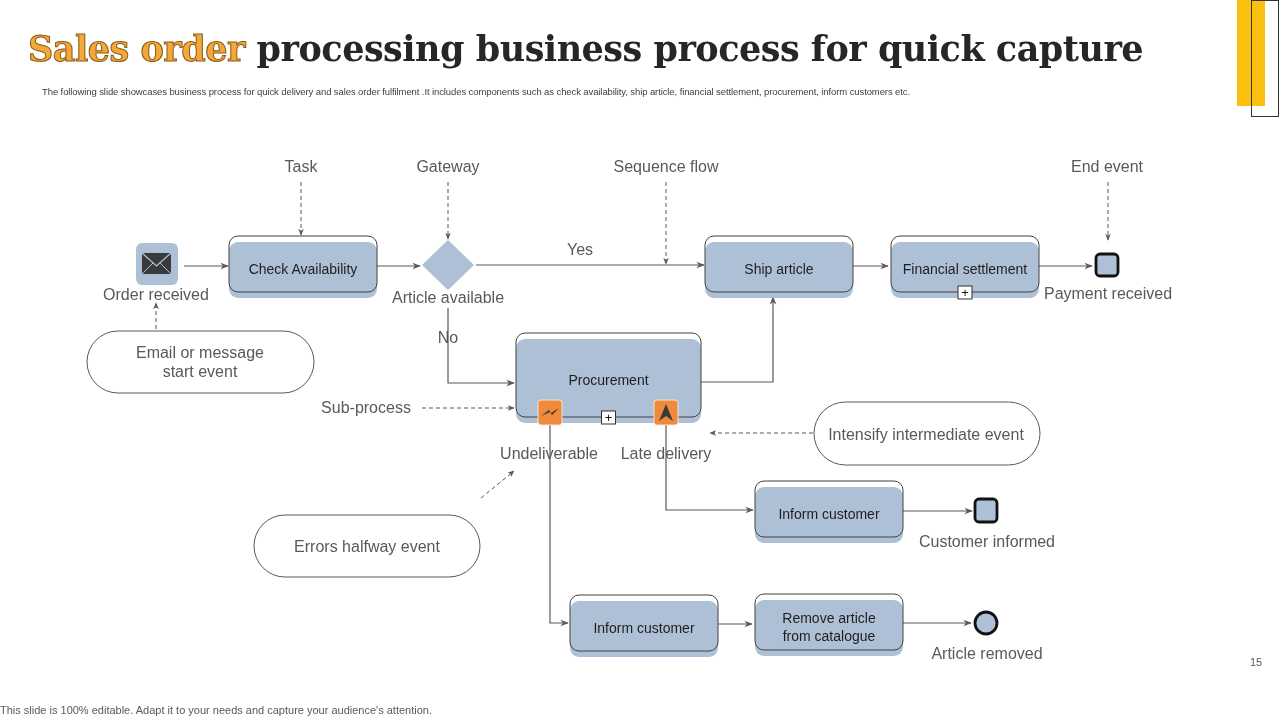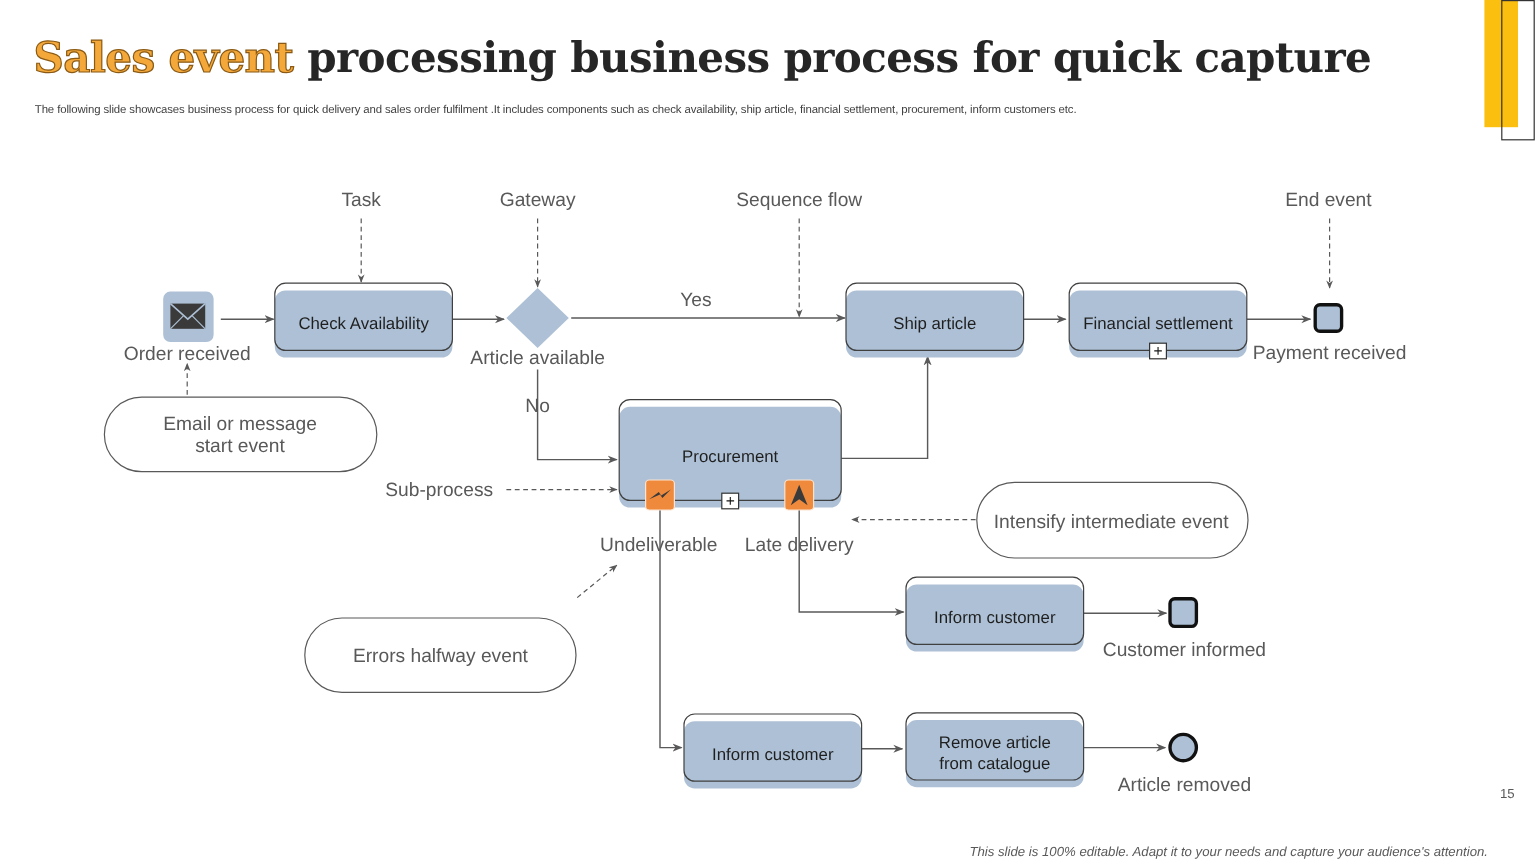--- a/index.html
+++ b/index.html
@@ -1,32 +1,32 @@
 <!DOCTYPE html>
 <html><head>
 <meta charset="utf-8">
 <style>
   html, body { margin:0; padding:0; }
   body { width:1280px; height:720px; position:relative; background:#ffffff; overflow:hidden; font-family:"Liberation Sans", sans-serif; }
   .abs { position:absolute; }
   #title { left:28px; top:28px; font-family:"DejaVu Serif", serif; font-weight:bold; font-size:35px; letter-spacing:-0.5px; color:#262626; white-space:nowrap; }
   #title .hl { color:#f4a83a; -webkit-text-stroke:1px #8a5a14; }
-  #subtitle { left:29px; top:86px; font-size:9.5px; color:#404040; white-space:nowrap; letter-spacing:-0.1px; }
+  #subtitle { left:42px; top:86px; font-size:9.5px; color:#404040; white-space:nowrap; letter-spacing:-0.1px; }
   #accent-bar { left:1237px; top:0; width:28px; height:106px; background:#fbbf0f; }
   #accent-frame { left:1251px; top:0; width:28px; height:117px; border:1px solid #333; box-sizing:border-box; }
-  #footer { left:0; width:1240px; top:704px; text-align:right; font-size:11px; color:#595959;font-style:italic; }
+  #footer { left:0; width:1240px; top:704px; text-align:left; font-size:11px; color:#595959; }
   #page-num { left:1250px; top:656px; font-size:11px; color:#595959; }
   svg#diagram { position:absolute; left:0; top:0; }
   .lbl { font-family:"Liberation Sans", sans-serif; fill:#595959; font-size:16px; }
   .tlbl { font-family:"Liberation Sans", sans-serif; fill:#1f1f1f; font-size:14px; }
 </style>
 </head>
 <body>
 
-<div id="title" class="abs"><span class="hl">Sales event</span><span> processing business process for quick capture</span></div>
+<div id="title" class="abs"><span class="hl">Sales order</span><span> processing business process for quick capture</span></div>
 <div id="subtitle" class="abs">The following slide showcases business process for quick delivery and sales order fulfilment .It includes components such as check availability, ship article, financial settlement, procurement, inform customers etc.</div>
 <div id="accent-bar" class="abs"></div>
 <div id="accent-frame" class="abs"></div>
 
 <svg id="diagram" width="1280" height="720">
   <defs>
     <marker id="arr" viewBox="0 0 10 10" refX="9" refY="5" markerWidth="7" markerHeight="7" orient="auto-start-reverse">
       <path d="M0,1 L10,5 L0,9 L3,5 z" fill="#595959"></path>
     </marker>
   </defs>

